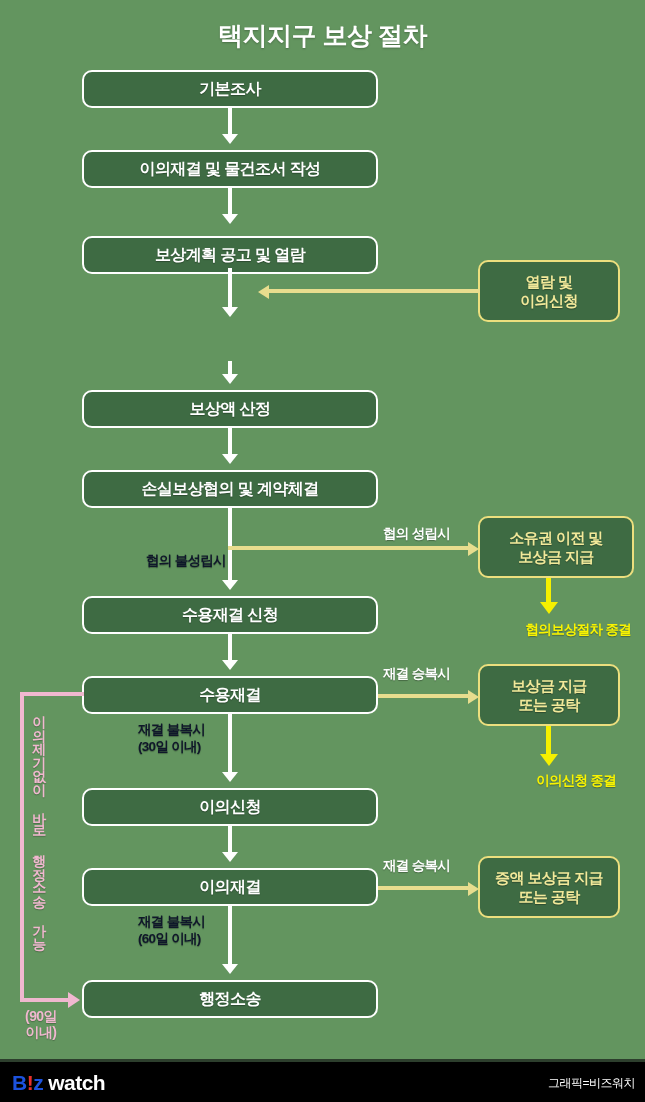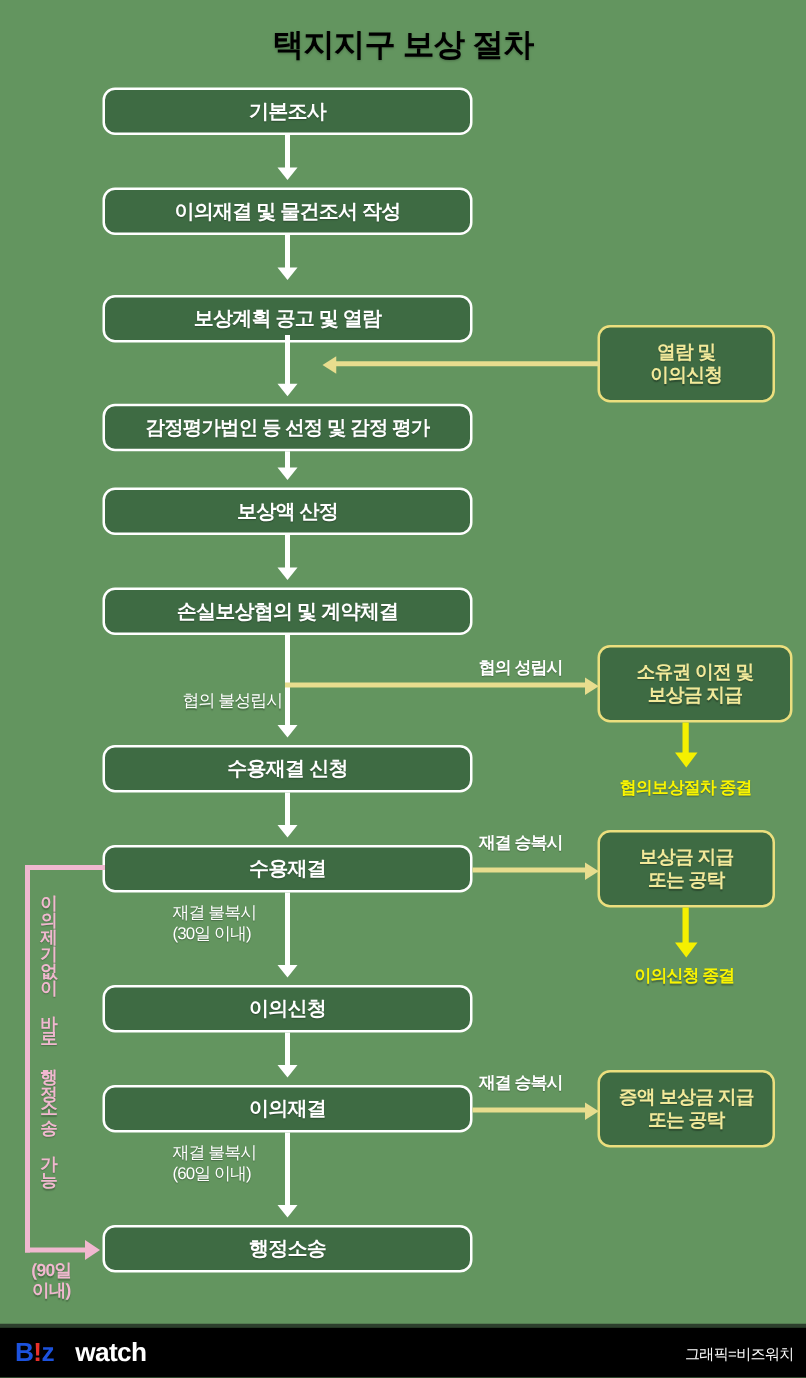--- a/index.html
+++ b/index.html
@@ -7,21 +7,21 @@
     width:645px;height:1102px;
     background:#63955f;
     font-family:"Liberation Sans","DejaVu Sans",sans-serif;
     position:relative;overflow:hidden;
   }
   #stage{position:absolute;inset:0;}
 
   
   .title{
     position:absolute;left:0;top:19px;width:645px;
-    text-align:center;color:#000000;
+    text-align:center;color:#ffffff;
     font-size:25px;font-weight:bold;letter-spacing:-0.5px;
     text-shadow:0 1px 2px rgba(0,0,0,.25);
   }
 
   
   .mbox{
     position:absolute;left:82px;width:296px;height:38px;
     box-sizing:border-box;
     background:#3e6b43;
     border:2.5px solid #ffffff;
@@ -76,28 +76,28 @@
   .bline-v{position:absolute;width:5px;background:#f5f000;}
   .barrow-d{
     position:absolute;width:0;height:0;
     border-left:9px solid transparent;
     border-right:9px solid transparent;
     border-top:12px solid #f5f000;
   }
   .endlabel{
     position:absolute;color:#f9f400;
     font-size:13.5px;font-weight:bold;letter-spacing:-0.7px;
-    white-space:nowrap;text-align:center;
+    white-space:nowrap;text-align:right;
     text-shadow:0 1px 1px rgba(0,0,0,.3);
   }
 
   
   .wcap{
-    position:absolute;color:#ffffff;
-    font-size:13.5px;font-weight:normal;letter-spacing:-0.7px;
+    position:absolute;color:#0f172a;
+    font-size:13.5px;font-weight:bold;letter-spacing:-0.7px;
     line-height:1.25;white-space:nowrap;
     text-shadow:0 1px 1px rgba(0,0,0,.3);
   }
   
   .ycap{
     position:absolute;color:#ffffff;
     font-size:13.5px;font-weight:bold;letter-spacing:-0.7px;
     white-space:nowrap;
     text-shadow:0 1px 1px rgba(0,0,0,.3);
   }
@@ -130,42 +130,41 @@
     background:#000000;
   }
   .logo{
     position:absolute;left:12px;top:9px;
     font-size:21px;font-weight:bold;letter-spacing:-0.5px;
     white-space:nowrap;
   }
   .logo .b{color:#1c52dd;}
   .logo .ex{color:#e8302a;}
   .logo .z{color:#1c52dd;}
-  .logo .w{color:#ffffff;margin-left:17px;}
+  .logo .w{color:#ffffff;margin-left:5px;}
   .credit{
     position:absolute;right:10px;top:13px;
     color:#ffffff;font-size:12px;letter-spacing:-0.5px;
     white-space:nowrap;
   }
   .fline{
     position:absolute;left:0;bottom:40px;width:645px;height:3px;
     background:#2d3f2d;
   }
 </style>
 </head>
 <body>
 
 <div id="stage">
 
   <div class="title">택지지구 보상 절차</div>
 
   <div class="mbox" style="top:70px">기본조사</div>
   <div class="mbox" style="top:150px">이의재결 및 물건조서 작성</div>
   <div class="mbox" style="top:236px">보상계획 공고 및 열람</div>
-  <div class="mbox wide" style="top:323px">감정평가법인 등 선정 및 감정 평가</div>
   <div class="mbox" style="top:390px">보상액 산정</div>
   <div class="mbox" style="top:470px">손실보상협의 및 계약체결</div>
   <div class="mbox" style="top:596px">수용재결 신청</div>
   <div class="mbox" style="top:676px">수용재결</div>
   <div class="mbox" style="top:788px">이의신청</div>
   <div class="mbox" style="top:868px">이의재결</div>
   <div class="mbox" style="top:980px">행정소송</div>
 
   <div class="wline" style="top:108px;height:32px"></div>
   <div class="warrow" style="top:134px"></div>

